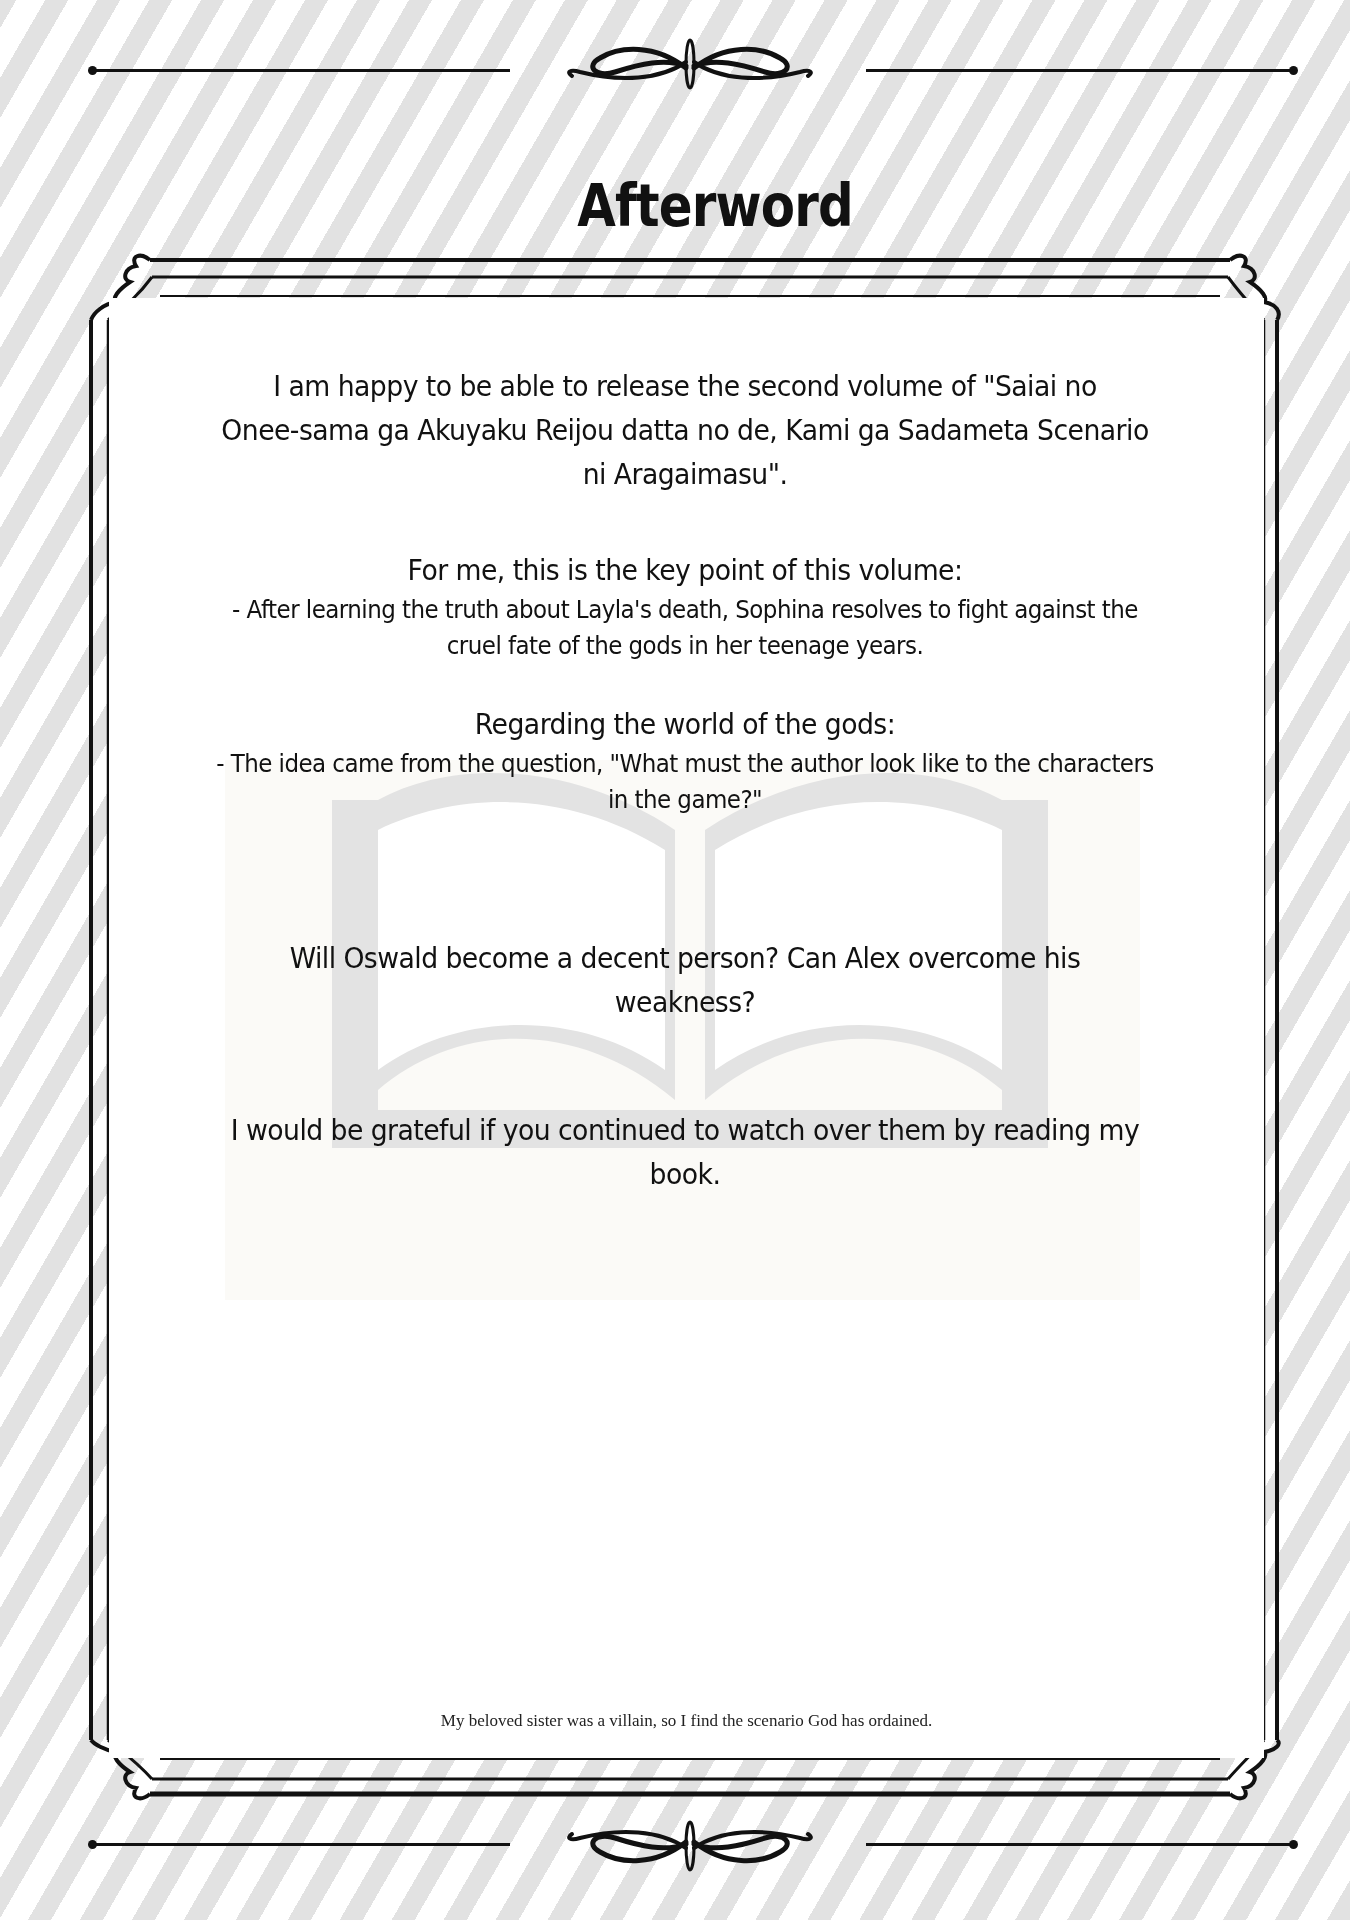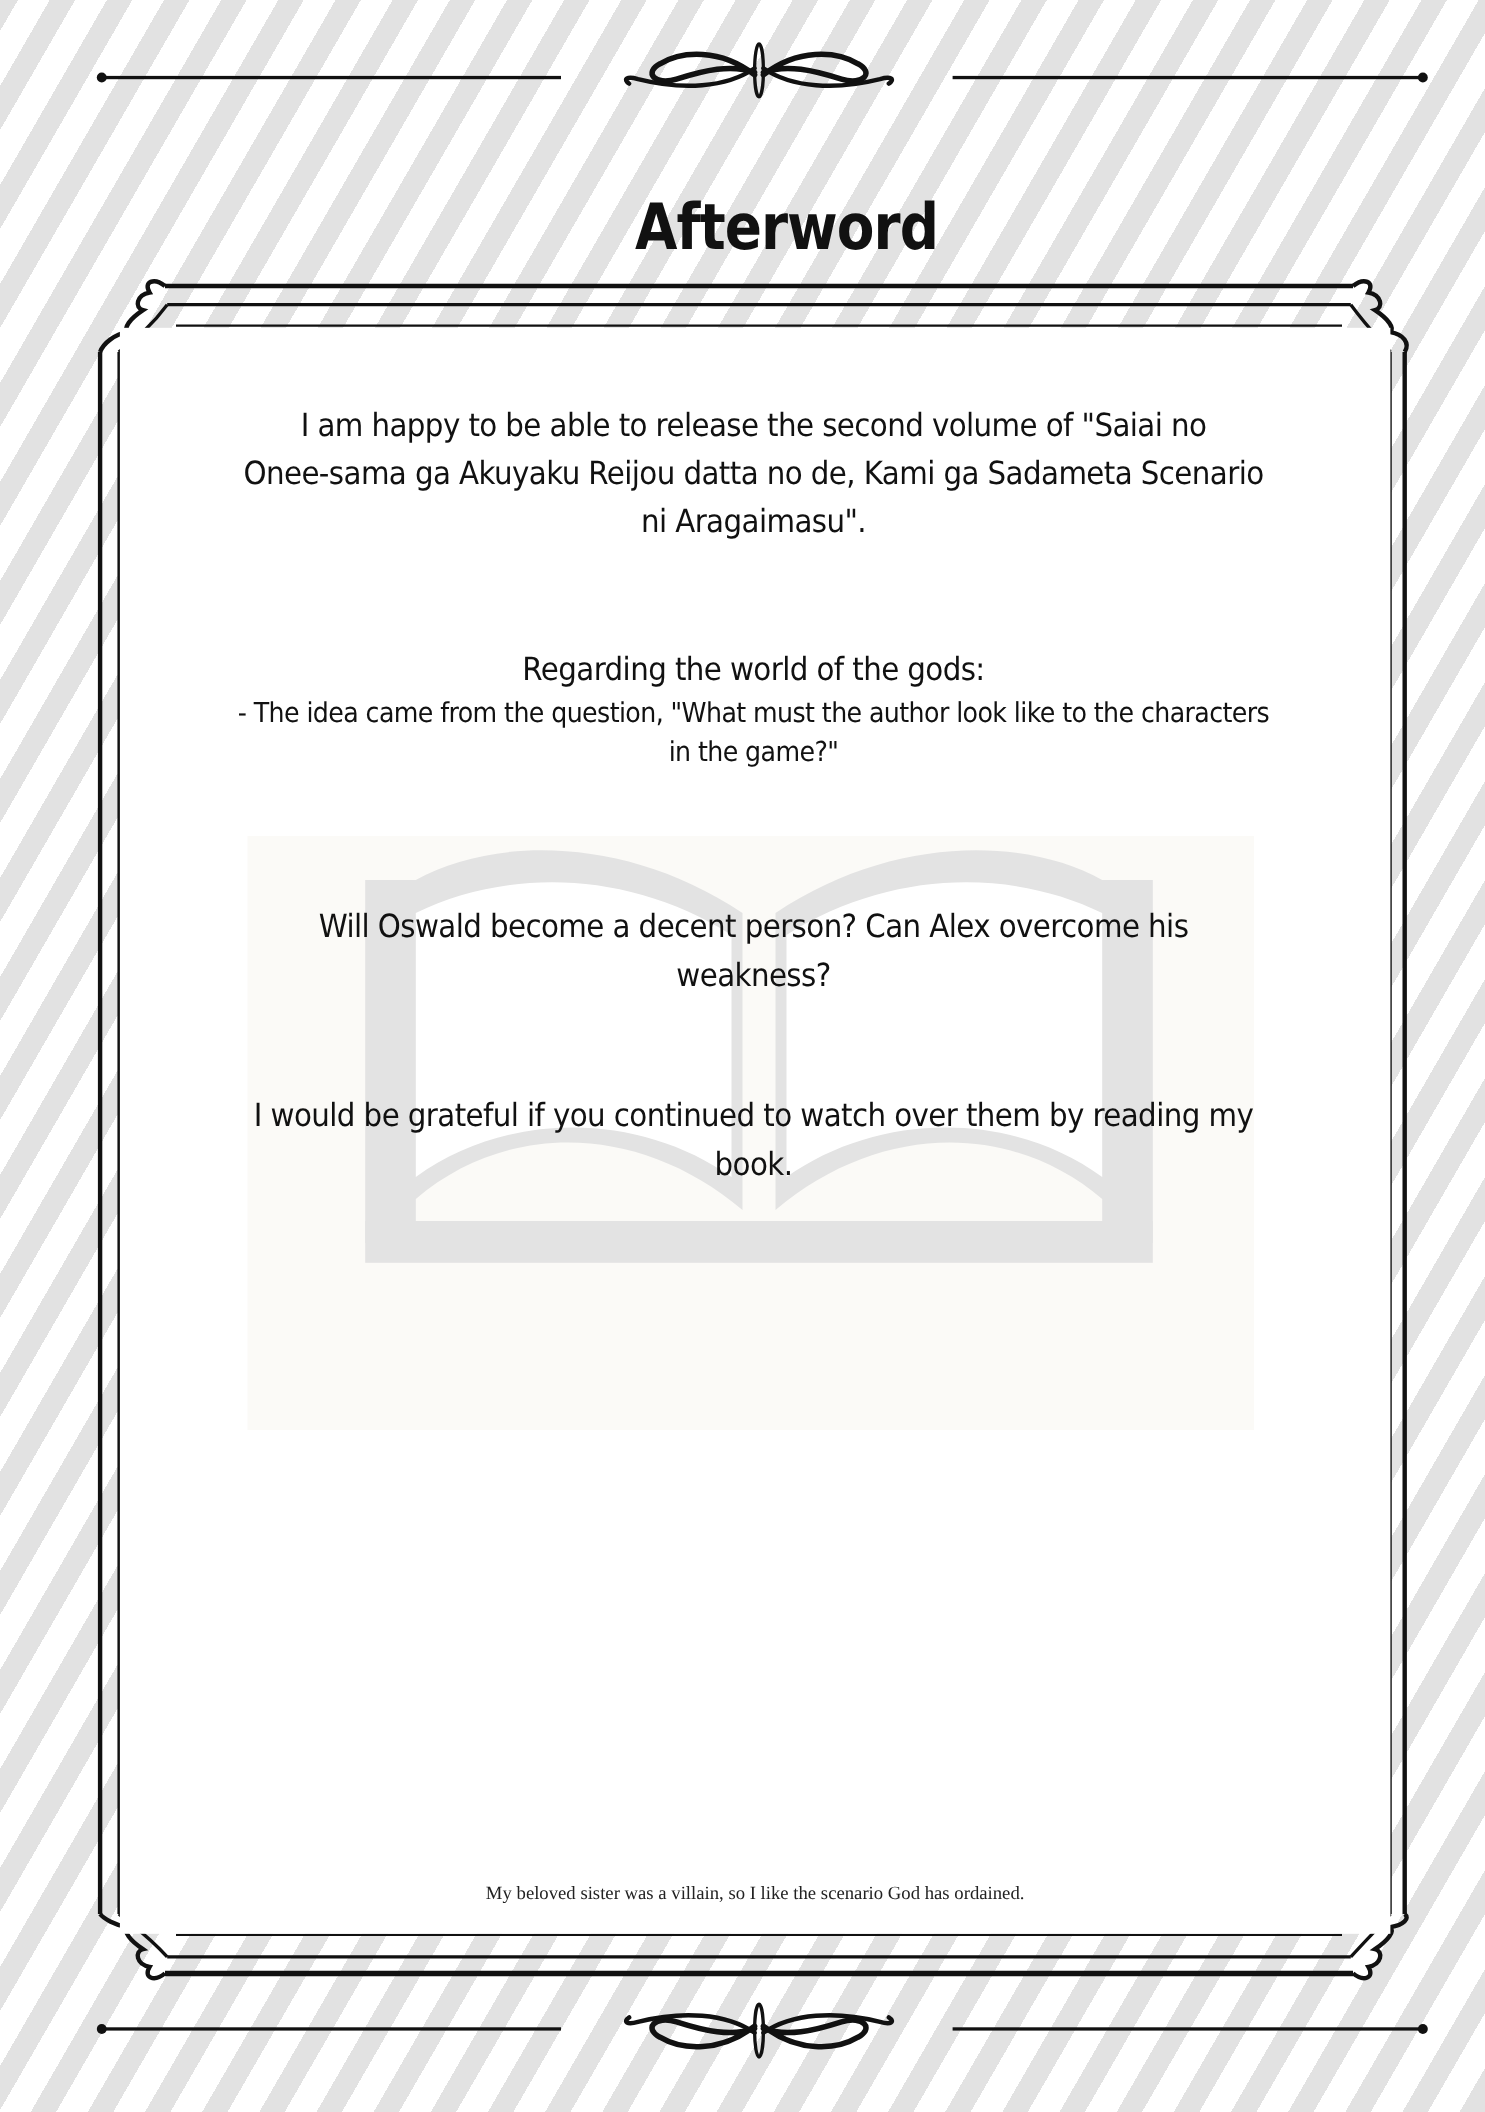--- a/index.html
+++ b/index.html
@@ -130,20 +130,25 @@
 </svg>
 
 <div class="content">
   <div class="gap"></div>
   <div>
     <p class="p">I am happy to be able to release the second volume of "Saiai no</p>
     <p class="p">Onee-sama ga Akuyaku Reijou datta no de, Kami ga Sadameta Scenario</p>
     <p class="p">ni Aragaimasu".</p>
   </div>
   <div class="gap" style="height:52px"></div>
+  <div>
+    <p class="p">For me, this is the key point of this volume:</p>
+    <p class="p small">-  After learning the truth about Layla's death, Sophina resolves to fight against the</p>
+    <p class="p small">cruel fate of the gods in her teenage years.</p>
+  </div>
   <div class="gap" style="height:38px"></div>
   <div>
     <p class="p">Regarding the world of the gods:</p>
     <p class="p small">-  The idea came from the question, "What must the author look like to the characters</p>
     <p class="p small">in the game?"</p>
   </div>
   <div class="gap-s" style="height:36px"></div>
   <div class="gap" style="height:40px"></div>
   <div class="gap" style="height:42px"></div>
   <div>
@@ -151,21 +156,21 @@
     <p class="p">weakness?</p>
   </div>
   <div class="gap" style="height:42px"></div>
   <div class="gap" style="height:42px"></div>
   <div>
     <p class="p">I would be grateful if you continued to watch over them by reading my</p>
     <p class="p">book.</p>
   </div>
 </div>
 
-<div class="footer-line">My beloved sister was a villain, so I like the scenario God has ordained.</div>
+<div class="footer-line">My beloved sister was a villain, so I find the scenario God has ordained.</div>
 
 <div class="rule" style="left:92px; top:1843px; width:418px;">
   <span class="dot" style="left:-4px;"></span>
 </div>
 <div class="rule" style="left:866px; top:1843px; width:428px;">
   <span class="dot" style="right:-4px;"></span>
 </div>
 <svg class="ornament" style="left:560px; top:1818px;" width="260" height="56" viewBox="0 0 260 56">
   <g fill="none" stroke="#111" stroke-linecap="round" transform="translate(0,56) scale(1,-1)">
     <ellipse cx="130" cy="28" rx="4" ry="24" stroke-width="3"></ellipse>

